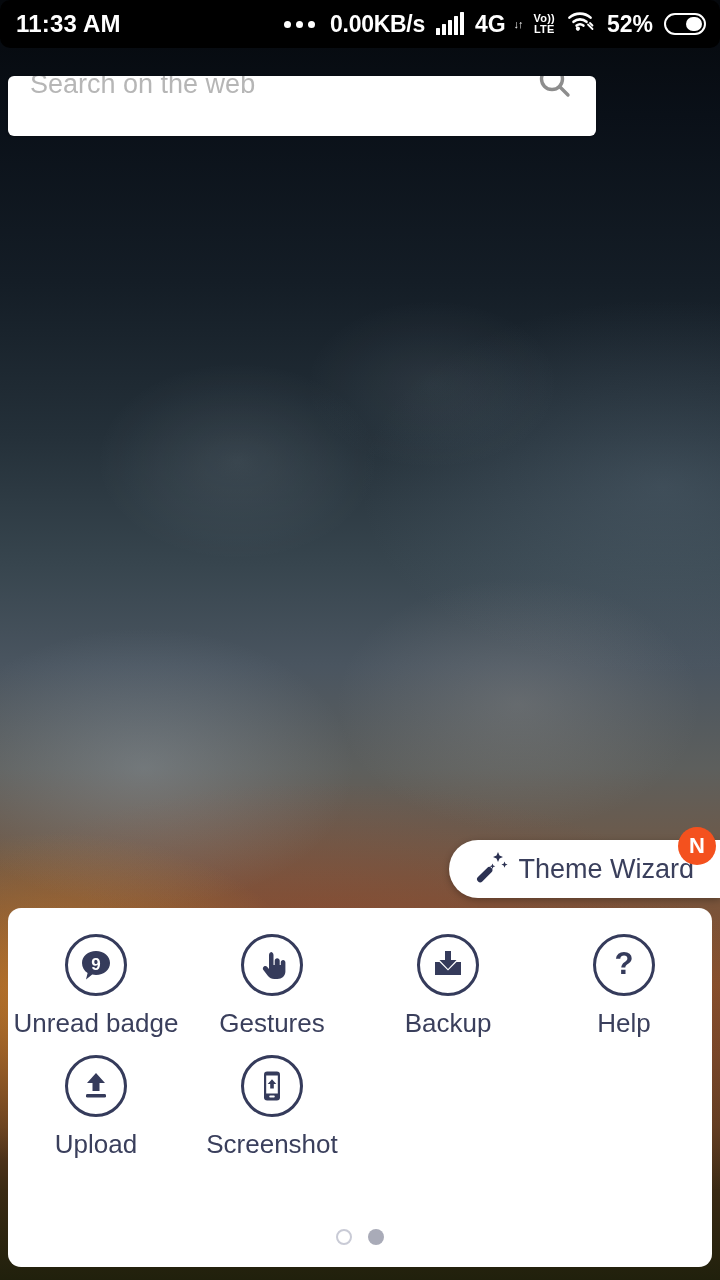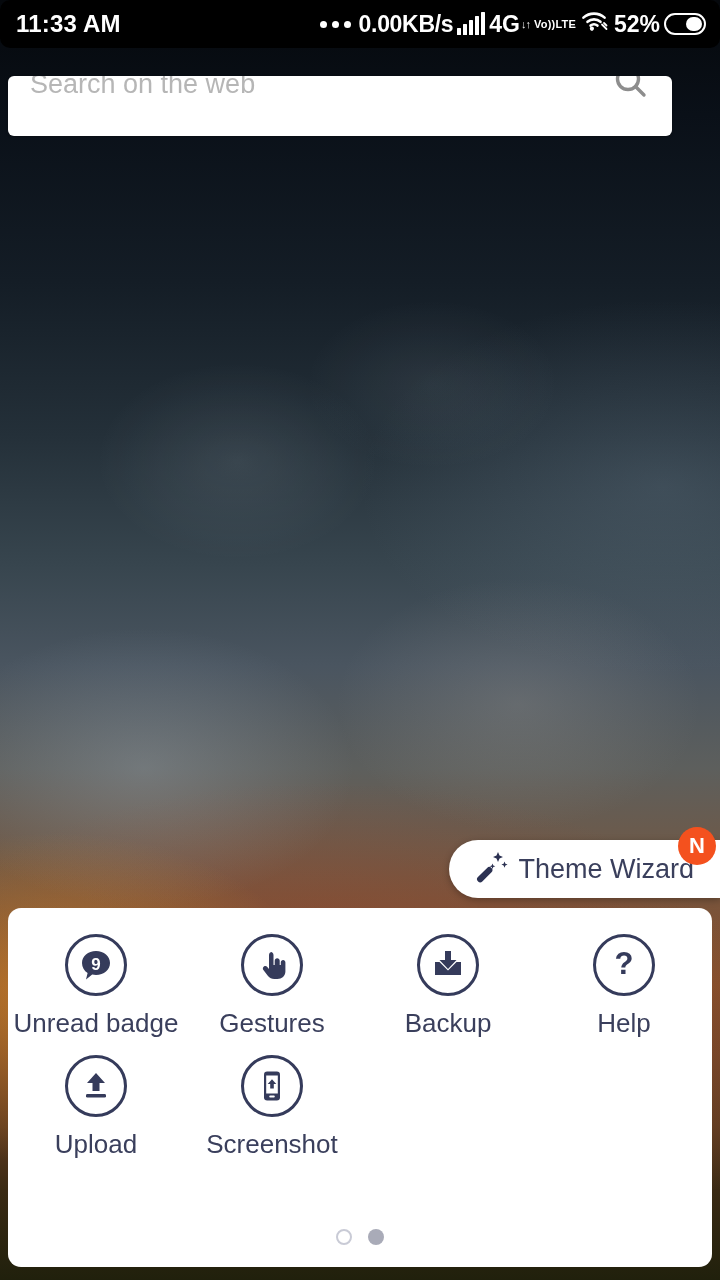--- a/index.html
+++ b/index.html
@@ -40,44 +40,44 @@
     mix-blend-mode:screen;
   }
 
   
   #status-bar{
     position:absolute; top:0; left:0; width:720px; height:48px;
     background:#000; display:flex; align-items:center;
     padding:0 14px 0 16px; color:#fff; z-index:40;border-radius:10px;
   }
   .sb-time{ font-size:24px; font-weight:bold; letter-spacing:.2px; }
-  .sb-right{ margin-left:auto; display:flex; align-items:center; gap:4px; }
+  .sb-right{ margin-left:auto; display:flex; align-items:center; gap:11px; }
   .sb-dots{ display:flex; gap:5px; align-items:center; margin-right:4px;}
   .sb-dots i{ width:7px; height:7px; border-radius:50%; background:#fff; display:block;}
   .sb-speed{ font-size:23px; font-weight:bold; letter-spacing:-0.3px;}
   .sb-signal{ display:flex; align-items:flex-end; gap:2px; height:22px;}
   .sb-signal b{ width:4px; background:#fff; display:block; border-radius:.5px;}
   .sb-signal b:nth-child(1){height:7px;}
   .sb-signal b:nth-child(2){height:11px;}
   .sb-signal b:nth-child(3){height:15px;}
   .sb-signal b:nth-child(4){height:19px;}
   .sb-signal b:nth-child(5){height:23px;}
   .sb-4g{ font-size:23px; font-weight:bold; }
   .sb-updown{ font-size:11px; line-height:10px; letter-spacing:-1px; opacity:.95; margin-left:-3px;}
-  .sb-volte{ display:flex; flex-direction:row; align-items:center; line-height:11px;
+  .sb-volte{ display:flex; flex-direction:column; align-items:center; line-height:11px;
              font-size:11px; font-weight:bold; letter-spacing:.2px; }
   .sb-pct{ font-size:23px; font-weight:bold;text-align:right; }
   .sb-batt{ width:42px; height:22px; border:2.5px solid #fff; border-radius:11px;
             position:relative; display:flex; align-items:center; }
   .sb-batt::after{ content:""; position:absolute; right:2px; top:2px; bottom:2px;
             width:16px; border-radius:8px; background:#fff; }
 
   
   #search-bar{
-    position:absolute; left:8px; top:76px; width:664px; height:60px;
+    position:absolute; left:8px; top:76px; width:588px; height:60px;
     background:#fff; border-radius:6px;
     display:flex; align-items:center; padding:0 22px; overflow:hidden; z-index:20;
     box-shadow:0 1px 3px rgba(0,0,0,.25);
   }
   #search-placeholder{ color:#b6b6b6; font-size:27px; position:relative; top:-22px; }
   #search-icon{ margin-left:auto; position:relative; top:-22px; }
 
   
   #theme-wizard{
     position:absolute; right:0px; top:840px; height:58px;

